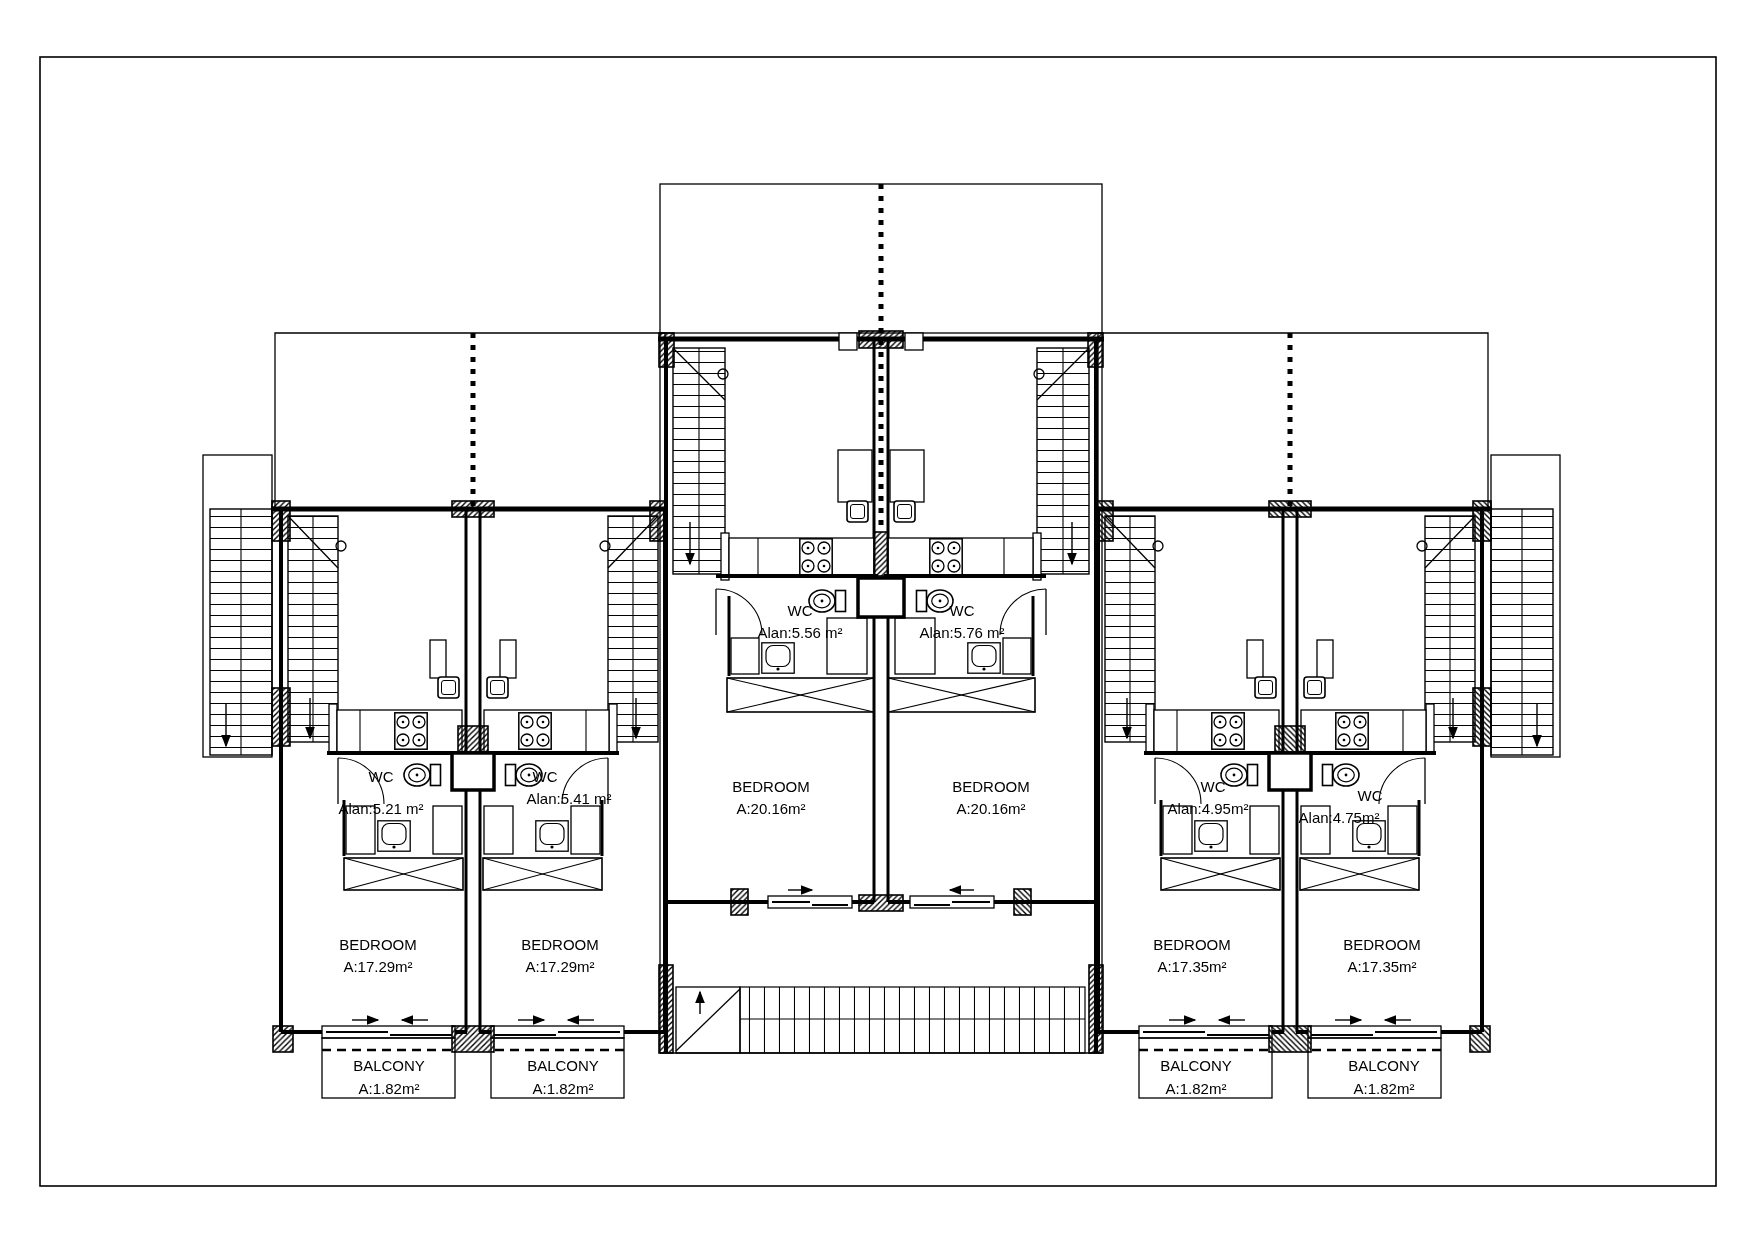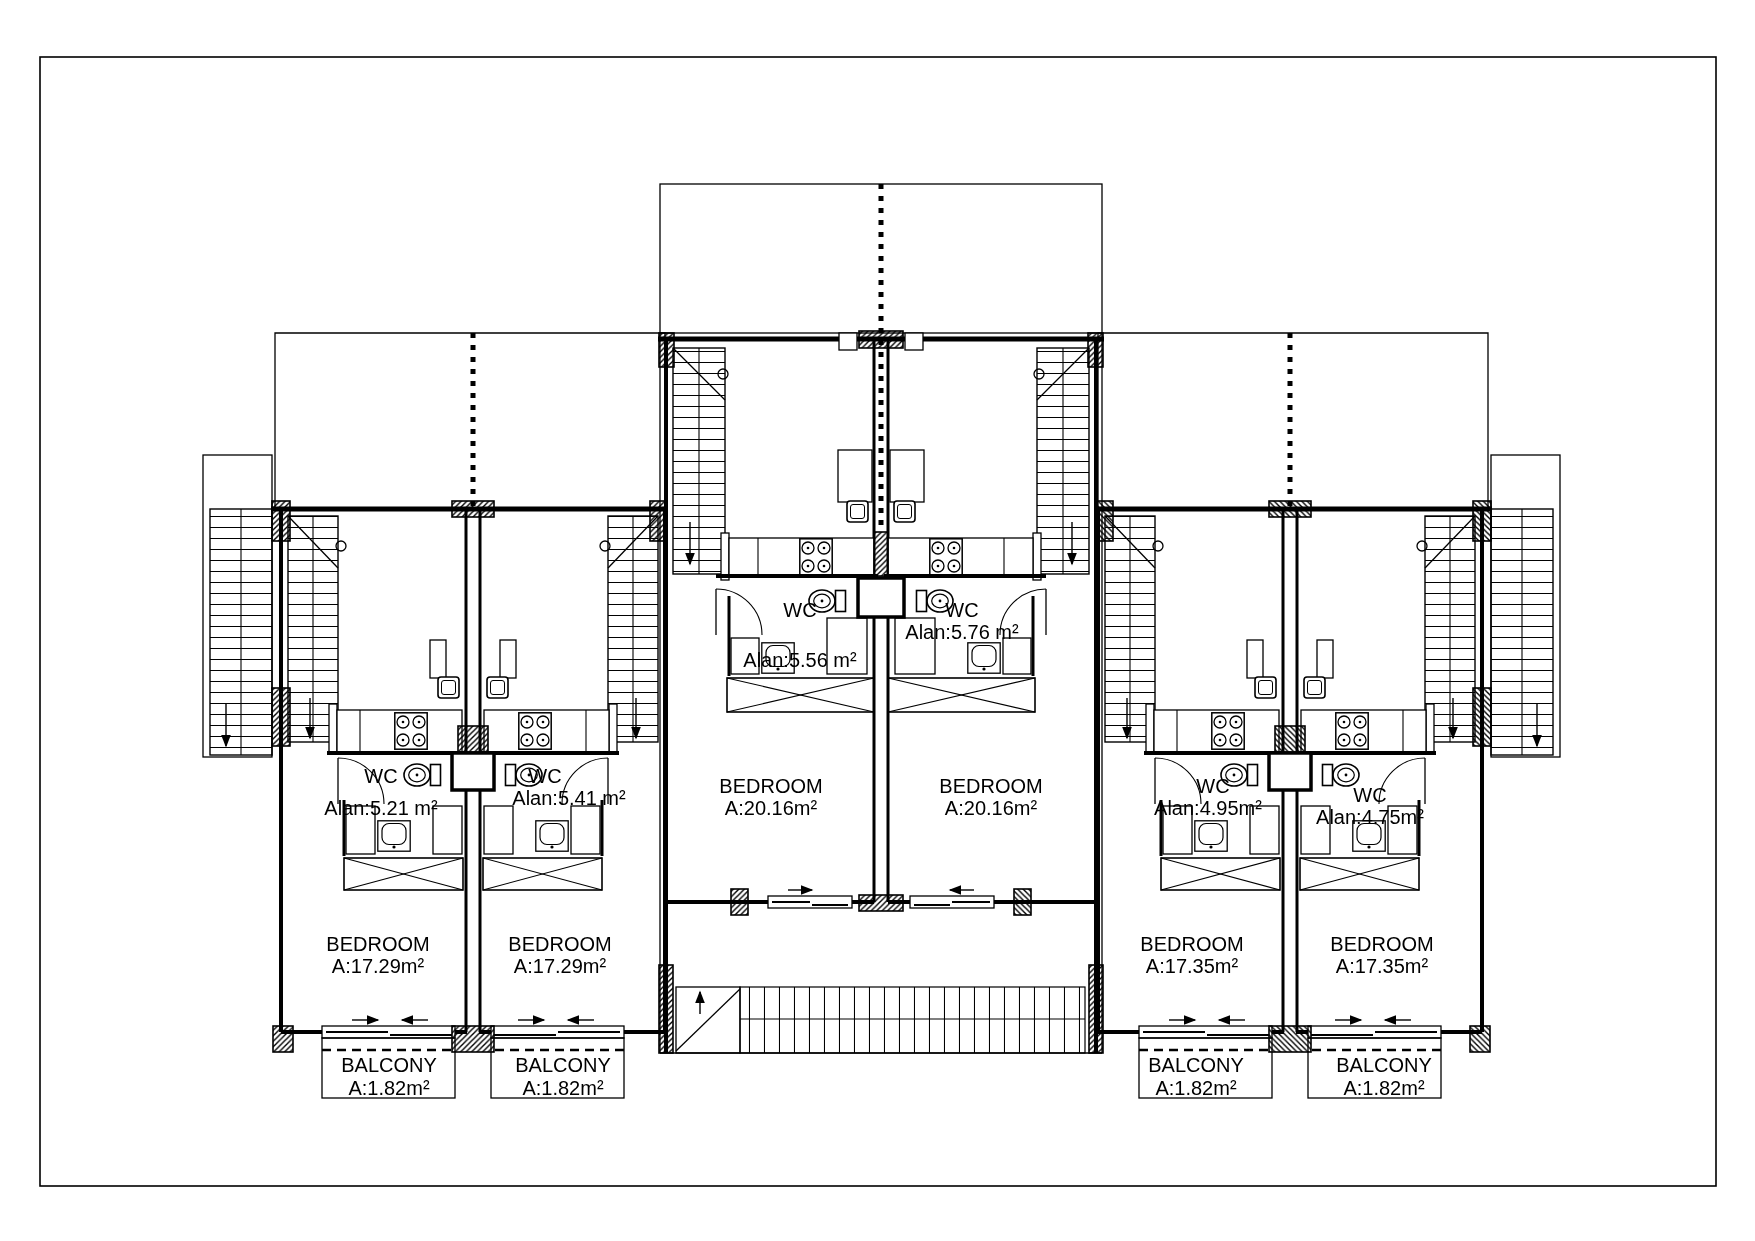--- a/index.html
+++ b/index.html
@@ -1,18 +1,18 @@
 <!DOCTYPE html>
 <html><head>
 <meta charset="utf-8">
 <style>
   html,body{margin:0;padding:0;background:#ffffff;}
   .stage{position:relative;width:1755px;height:1241px;background:#fff;overflow:hidden;
          font-family:"Liberation Sans", sans-serif;}
-  .lbl{position:absolute;transform:translate(-50%,-50%);font-size:20px;line-height:15px;
+  .lbl{position:absolute;transform:translate(-50%,-50%);font-size:15px;line-height:15px;
        color:#000;white-space:nowrap;letter-spacing:0px;}
   svg{position:absolute;left:0;top:0;}
   .w1{stroke:#000;stroke-width:1.1;fill:none}
   .w12{stroke:#000;stroke-width:1.3;fill:none}
   .w15{stroke:#000;stroke-width:1.6;fill:none}
   .w2{stroke:#000;stroke-width:2;fill:none}
   .w3{stroke:#000;stroke-width:3;fill:none}
   .w35{stroke:#000;stroke-width:3.5;fill:#fff}
   .w4{stroke:#000;stroke-width:4;fill:none}
   .w5{stroke:#000;stroke-width:5;fill:none}
@@ -230,32 +230,32 @@
 <div class="lbl" style="left:378px;top:944px">BEDROOM</div>
 <div class="lbl" style="left:378px;top:966px">A:17.29m²</div>
 <div class="lbl" style="left:560px;top:944px">BEDROOM</div>
 <div class="lbl" style="left:560px;top:966px">A:17.29m²</div>
 <div class="lbl" style="left:389px;top:1065px">BALCONY</div>
 <div class="lbl" style="left:389px;top:1088px">A:1.82m²</div>
 <div class="lbl" style="left:563px;top:1065px">BALCONY</div>
 <div class="lbl" style="left:563px;top:1088px">A:1.82m²</div>
 
 <div class="lbl" style="left:800px;top:610px">WC</div>
-<div class="lbl" style="left:800px;top:660px">Alan:5.56 m²</div>
+<div class="lbl" style="left:800px;top:632px">Alan:5.56 m²</div>
 <div class="lbl" style="left:962px;top:610px">WC</div>
 <div class="lbl" style="left:962px;top:632px">Alan:5.76 m²</div>
 <div class="lbl" style="left:771px;top:786px">BEDROOM</div>
 <div class="lbl" style="left:771px;top:808px">A:20.16m²</div>
 <div class="lbl" style="left:991px;top:786px">BEDROOM</div>
 <div class="lbl" style="left:991px;top:808px">A:20.16m²</div>
 
 <div class="lbl" style="left:1213px;top:786px">WC</div>
 <div class="lbl" style="left:1208px;top:808px">Alan:4.95m²</div>
 <div class="lbl" style="left:1370px;top:795px">WC</div>
-<div class="lbl" style="left:1370px;top:817px">Alan:4.75m²</div>
+<div class="lbl" style="left:1339px;top:817px">Alan:4.75m²</div>
 <div class="lbl" style="left:1192px;top:944px">BEDROOM</div>
 <div class="lbl" style="left:1192px;top:966px">A:17.35m²</div>
 <div class="lbl" style="left:1382px;top:944px">BEDROOM</div>
 <div class="lbl" style="left:1382px;top:966px">A:17.35m²</div>
 <div class="lbl" style="left:1196px;top:1065px">BALCONY</div>
 <div class="lbl" style="left:1196px;top:1088px">A:1.82m²</div>
 <div class="lbl" style="left:1384px;top:1065px">BALCONY</div>
 <div class="lbl" style="left:1384px;top:1088px">A:1.82m²</div>
 
 </div>

